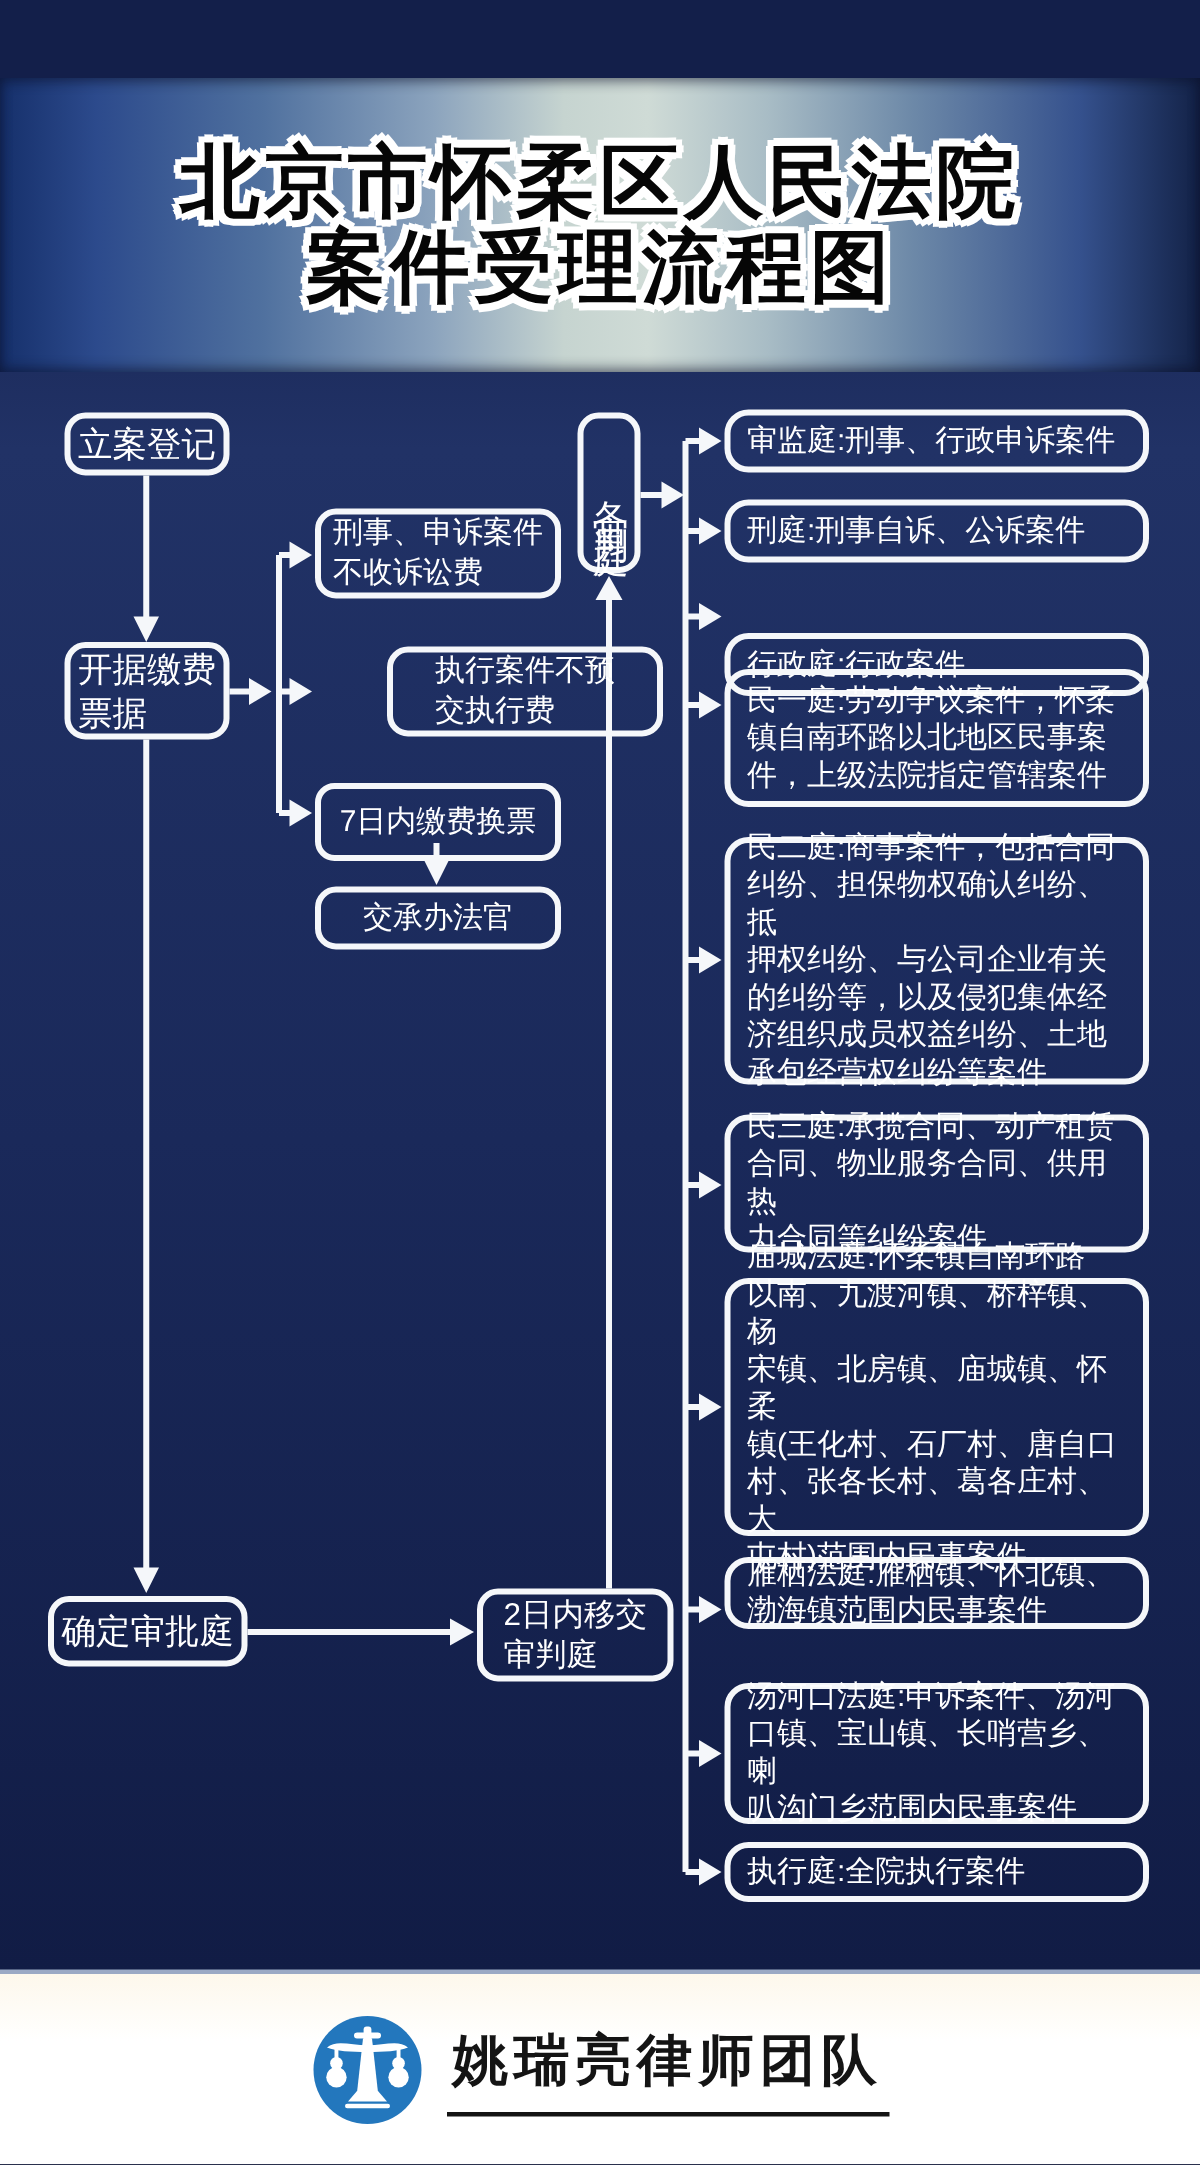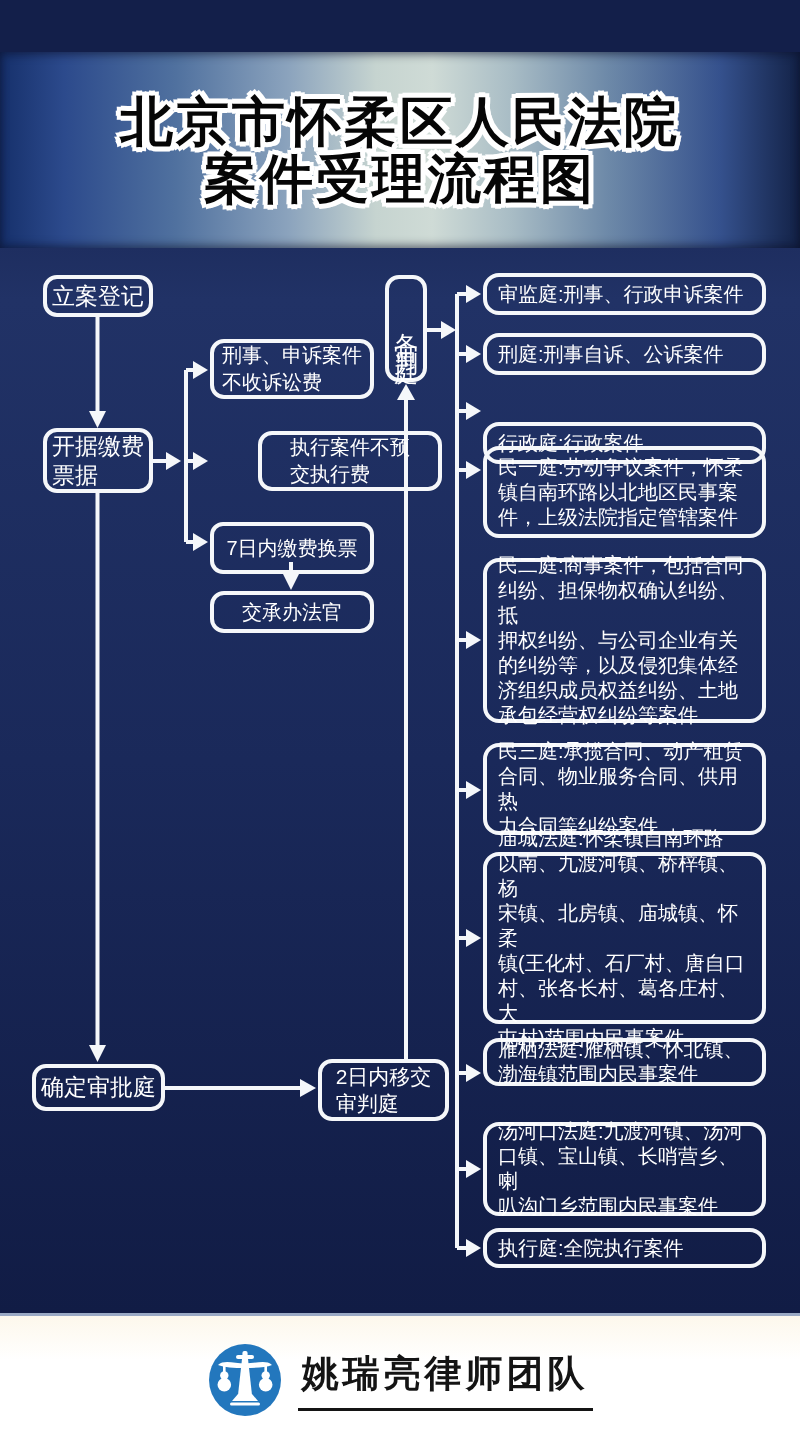--- a/index.html
+++ b/index.html
@@ -130,21 +130,21 @@
 合同、物业服务合同、供用热
 力合同等纠纷案件</div>
   <div class="court" style="top:852px;height:172px;">庙城法庭:怀柔镇自南环路
 以南、九渡河镇、桥梓镇、杨
 宋镇、北房镇、庙城镇、怀柔
 镇(王化村、石厂村、唐自口
 村、张各长村、葛各庄村、大
 屯村)范围内民事案件</div>
   <div class="court" style="top:1038px;height:48px;">雁栖法庭:雁栖镇、怀北镇、
 渤海镇范围内民事案件</div>
-  <div class="court" style="top:1122px;height:94px;">汤河口法庭:九渡河镇、汤河
+  <div class="court" style="top:1122px;height:94px;">汤河口法庭:申诉案件、汤河
 口镇、宝山镇、长哨营乡、喇
 叭沟门乡范围内民事案件</div>
   <div class="court" style="top:1228px;height:40px;">执行庭:全院执行案件</div>
 
   <div class="footer">
     <div class="logo-wrap">
       <svg viewBox="0 0 74 74" width="74" height="74">
         <circle cx="37" cy="37" r="36" fill="#2377bd"></circle>
         <g fill="#ffffff">
           <rect x="34.4" y="8" width="5.2" height="10" rx="2"></rect>

